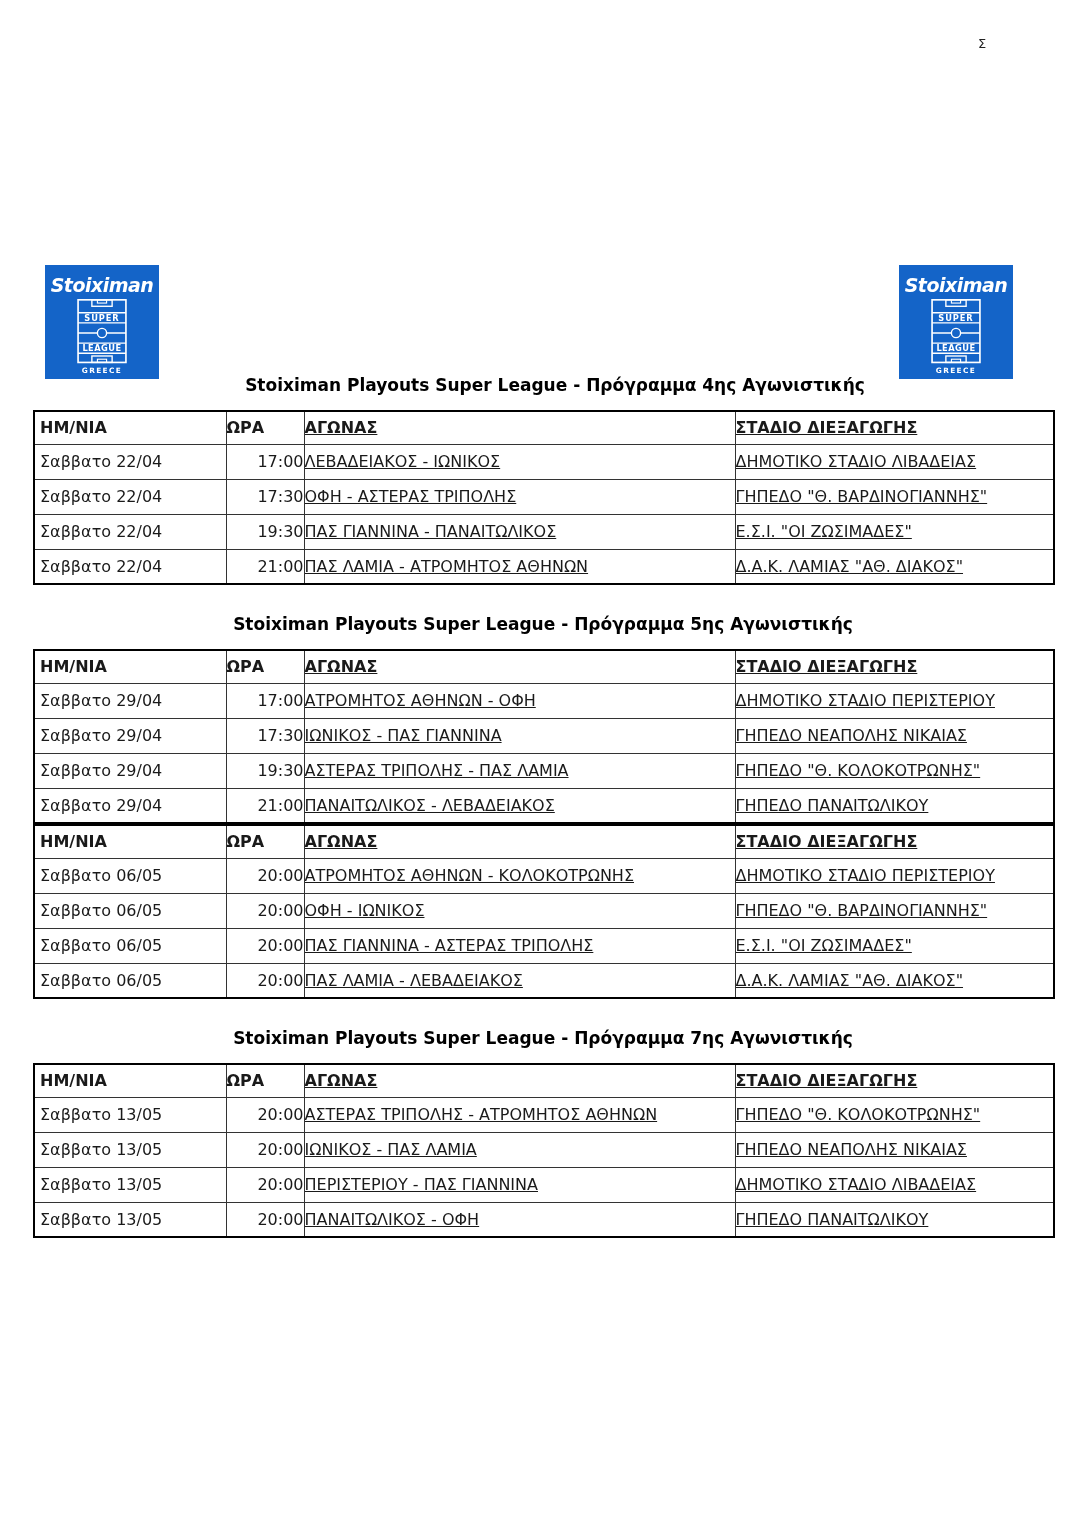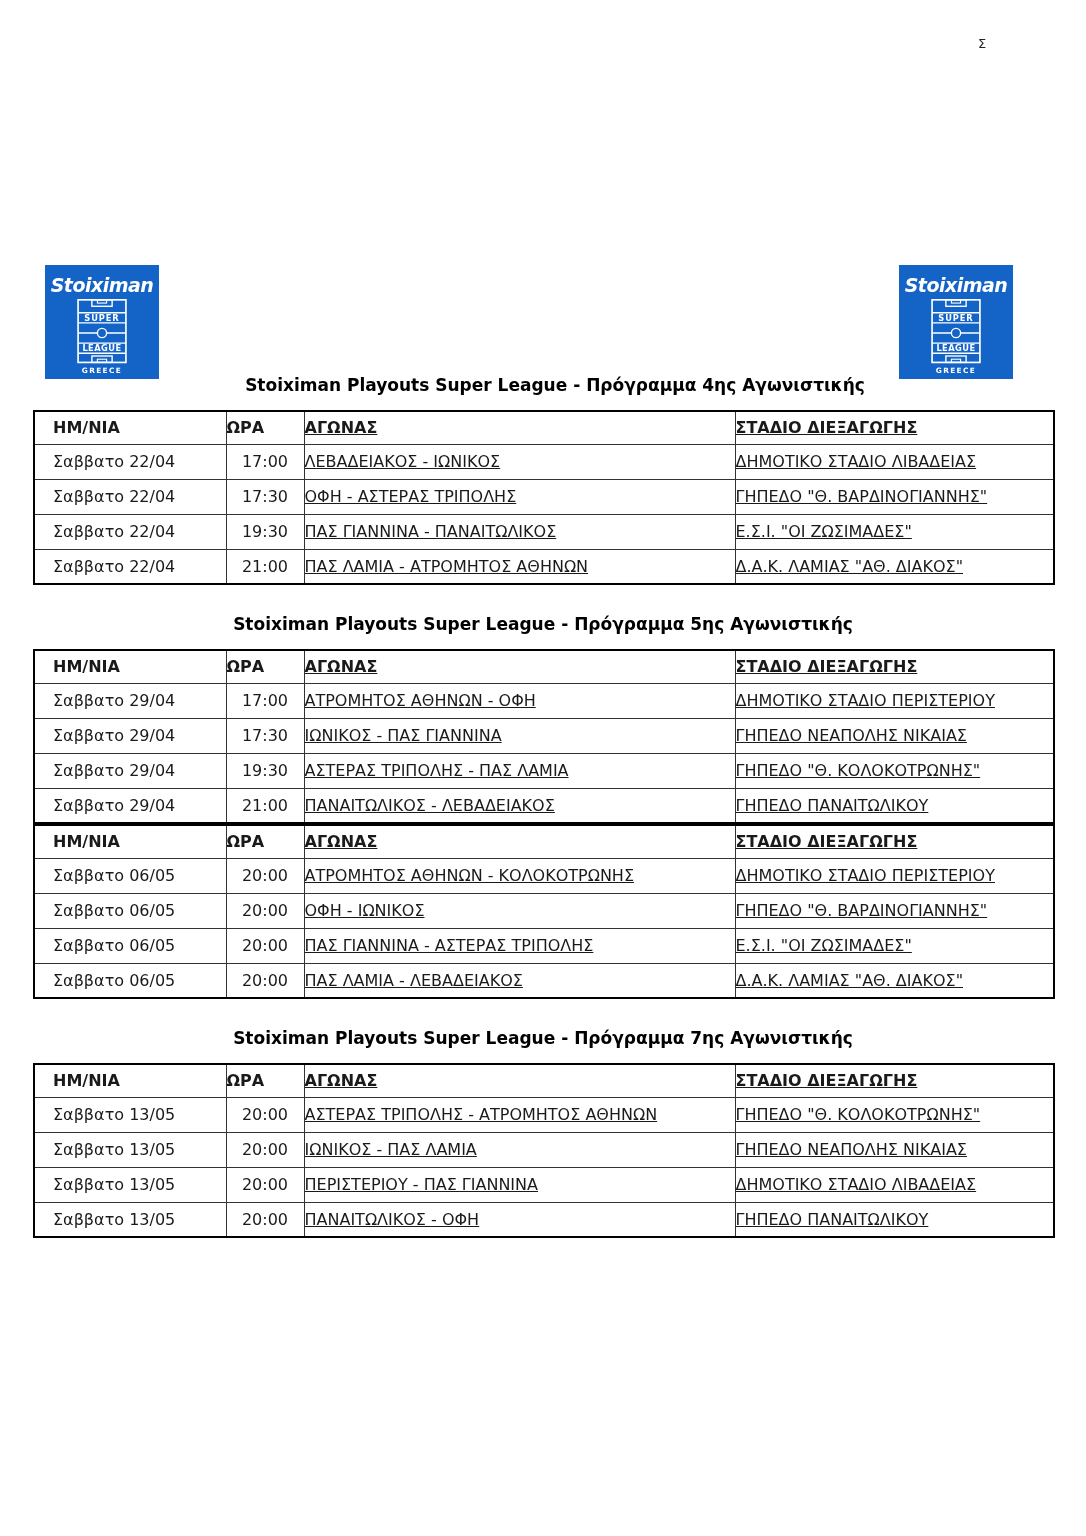--- a/index.html
+++ b/index.html
@@ -71,22 +71,22 @@
   .sched th, .sched td {
     border: 1px solid #333;
     font-size: 16px;
     vertical-align: middle;
     white-space: nowrap;
     overflow: hidden;
   }
   .sched thead tr { height: 33px; }
   .sched tbody tr { height: 35px; }
   .sched th { font-weight: bold; text-align: left; }
-  .h-date, .d-date { padding-left: 18px; }
-  .h-time, .d-time { text-align: center; padding: 0; }
+  .h-date, .d-date { padding-left: 5px; }
+  .h-time, .d-time { text-align: right; padding: 0; }
   .h-match, .d-match, .h-stadium, .d-stadium { padding-left: 0; text-decoration: underline; }
 </style>
 </head>
 <body>
 
 <div class="page">
 
   <span class="corner-mark">Σ</span>
 
   <div class="logo logo-left">

